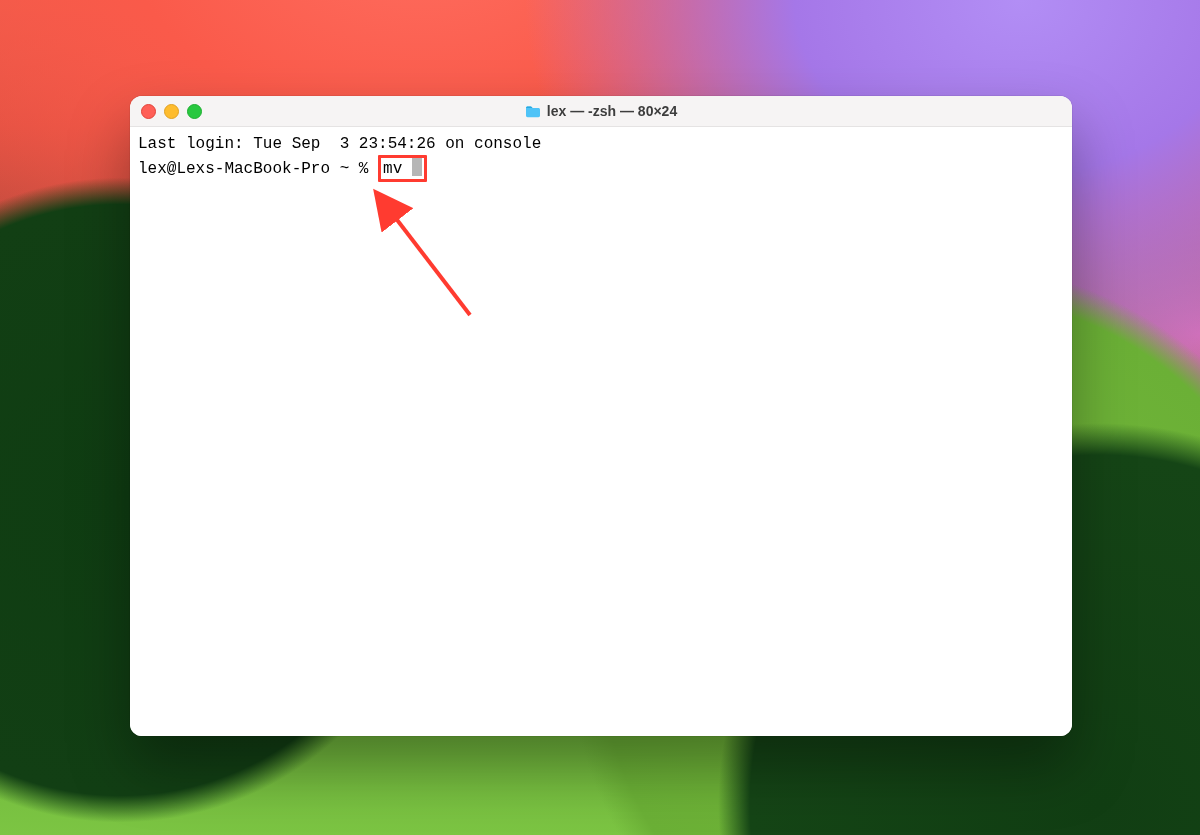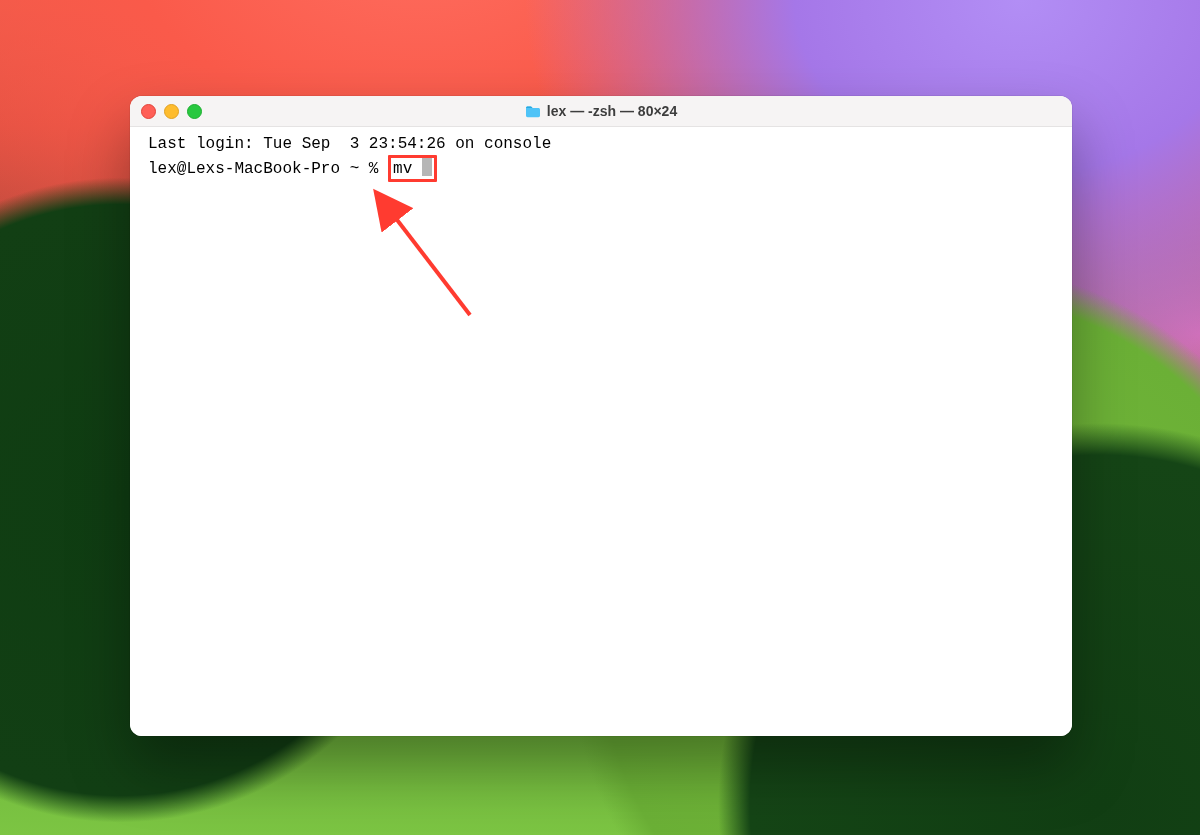--- a/index.html
+++ b/index.html
@@ -46,21 +46,21 @@
   .title-center{
     position:absolute;left:0;right:0;text-align:center;
     font-size:14px;font-weight:700;color:#3d3d3d;
     display:flex;align-items:center;justify-content:center;gap:6px;
     pointer-events:none;
   }
   .folder-icon{width:16px;height:13px;display:inline-block;position:relative;top:0px;}
   .folder-icon svg{display:block;}
 
   .term-body{
-    flex:1 1 auto;background:#ffffff;padding:6px 10px 10px 18px;
+    flex:1 1 auto;background:#ffffff;padding:6px 10px 10px 8px;
     font-family:"Menlo","Consolas","Courier New",monospace;
     font-size:16px;line-height:22px;color:#000;white-space:pre;
   }
   .prompt-line{display:inline;}
   .cmd-box{
     display:inline-block;border:3px solid #ff3b30;padding:0 2px 0 2px;line-height:20px;
     vertical-align:baseline;border-radius:1px;
   }
   .cursor-block{
     display:inline-block;width:10px;height:18px;background:#b6b6b6;vertical-align:-3px;margin-left:0px;

